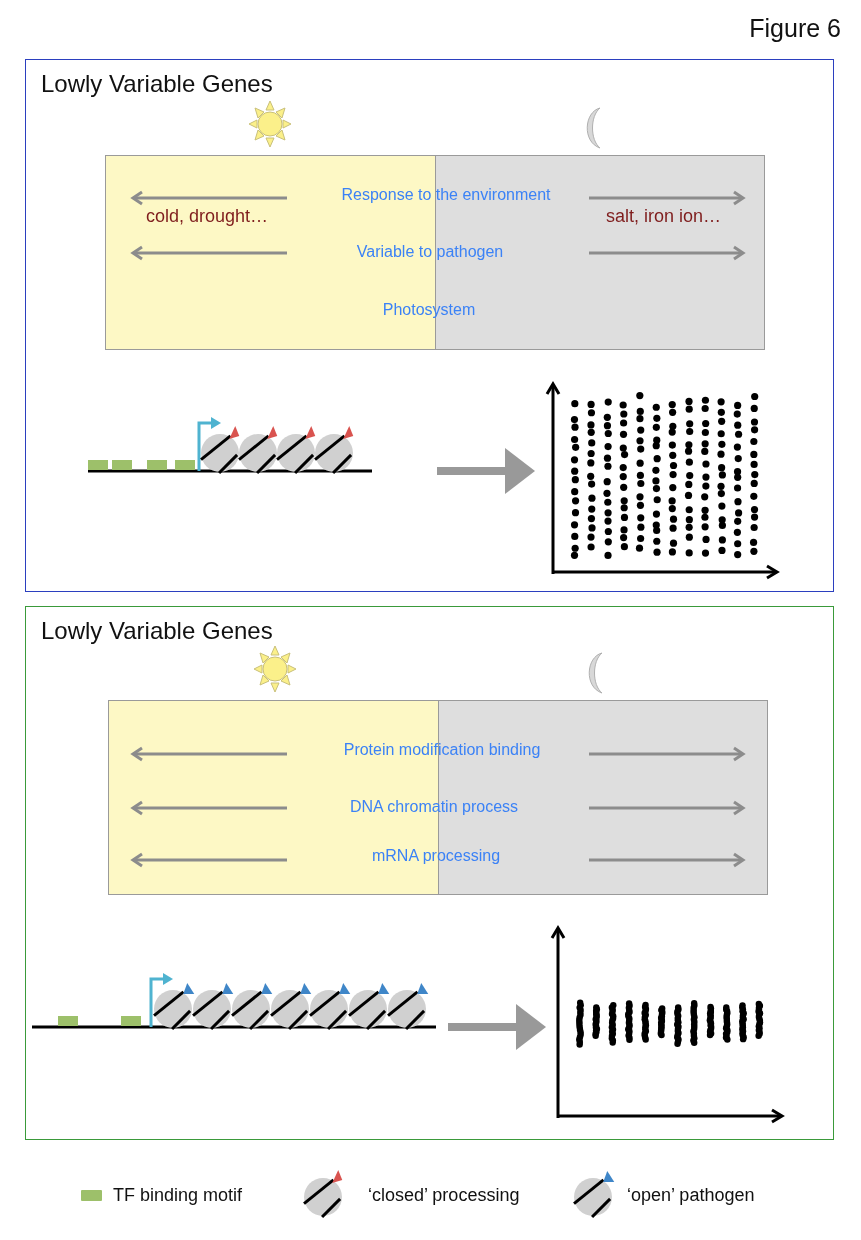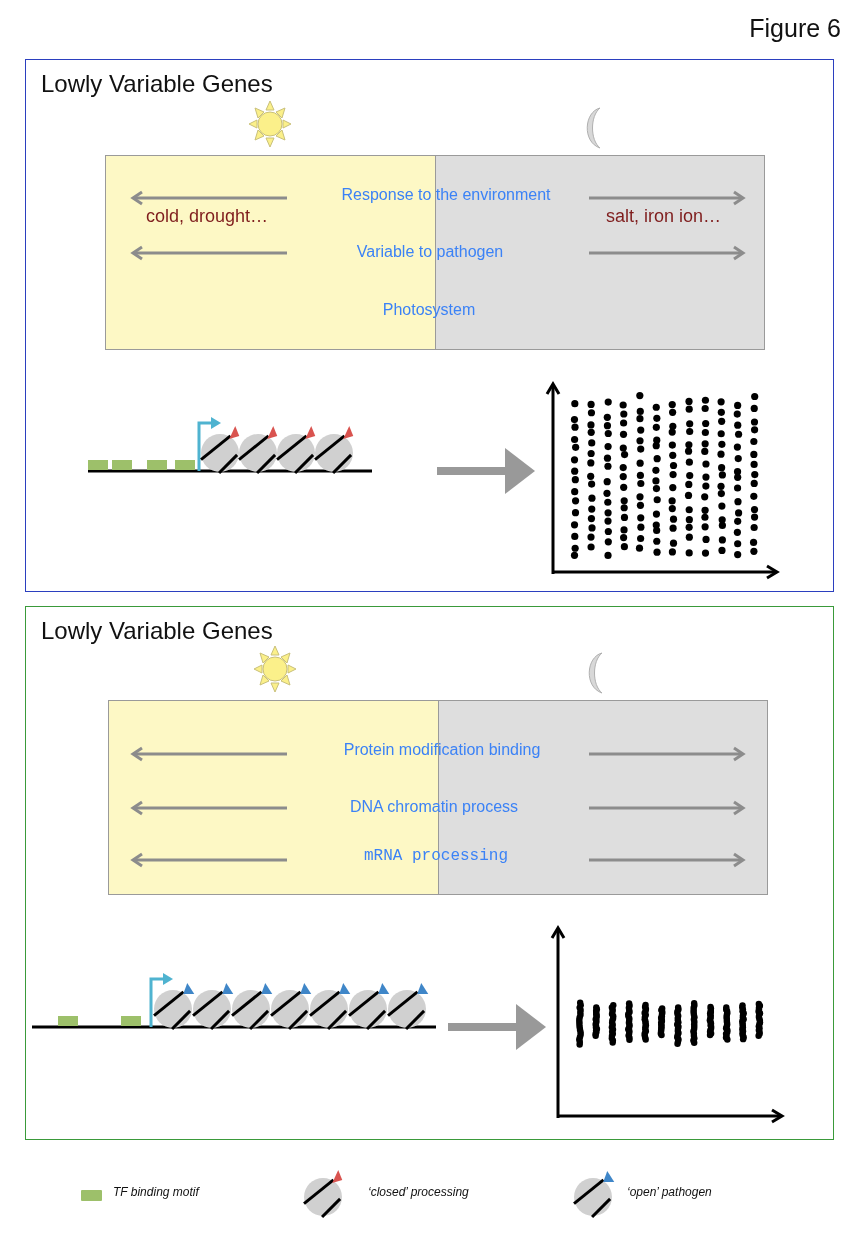--- a/index.html
+++ b/index.html
@@ -10,21 +10,21 @@
   .panel { position:absolute; box-sizing:border-box; }
   .panel-high { left:25px; top:59px; width:809px; height:533px; border:1.5px solid #2b3fbf; }
   .panel-low  { left:25px; top:606px; width:809px; height:534px; border:1.5px solid #3a9a3a; }
   .panel-title { position:absolute; left:15px; top:10px; font-size:24px; color:#111; }
   .band { position:absolute; border:1px solid #9a9a9a; box-sizing:border-box; overflow:hidden; }
   .band .day { position:absolute; left:0; top:0; bottom:0; background:#fdf8c5; }
   .band .night { position:absolute; right:0; top:0; bottom:0; background:#dedede; border-left:1px solid #9a9a9a; }
   .band-text { position:absolute; font-size:16px; color:#3b82f6; white-space:nowrap; transform:translateX(-50%); }
   .band-sub { position:absolute; font-size:18px; color:#7f1d1d; white-space:nowrap; }
   svg { position:absolute; overflow:visible; }
-  .legend-text { position:absolute; font-size:12px; color:#111; white-space:nowrap;font-style:italic; }
+  .legend-text { position:absolute; font-size:18px; color:#111; white-space:nowrap; }
 </style>
 </head>
 <body>
 
 <div class="abs fig-label">Figure 6</div>
 
 <div class="panel panel-high">
   <div class="panel-title">Lowly Variable Genes</div>
 </div>
 
@@ -329,21 +329,21 @@
     <line x1="589" y1="808" x2="742" y2="808"></line>
       <polyline points="734,802 743,808 734,814"></polyline>
     <line x1="134" y1="860" x2="287" y2="860"></line>
       <polyline points="142,854 133,860 142,866"></polyline>
     <line x1="589" y1="860" x2="742" y2="860"></line>
       <polyline points="734,854 743,860 734,866"></polyline>
   </g>
 </svg>
 <div class="band-text" style="left:442px;top:741px;">Protein modification binding</div>
 <div class="band-text" style="left:434px;top:798px;">DNA chromatin process</div>
-<div class="band-text" style="left:436px;top:847px;font-family:Liberation Mono, monospace;">mRNA processing</div>
+<div class="band-text" style="left:436px;top:847px;">mRNA processing</div>
 
 <svg id="promoter-low" style="left:30px;top:975px;" width="420" height="70">
     <line x1="2" y1="52" x2="406" y2="52" stroke="#000" stroke-width="3"></line>
     <rect x="28" y="41" width="20" height="10" fill="#9dc06a"></rect>
     <rect x="91" y="41" width="20" height="10" fill="#9dc06a"></rect>
     <polyline points="121,52 121,4 135,4" fill="none" stroke="#4fb3d0" stroke-width="3"></polyline>
     <polygon points="133,-2 143,4 133,10" fill="#4fb3d0"></polygon>
     <g>
       <circle cx="143" cy="34" r="19" fill="#d0d0d0"></circle>
       <line x1="124" y1="40.65" x2="153.45" y2="16.9" stroke="#000" stroke-width="3"></line>

